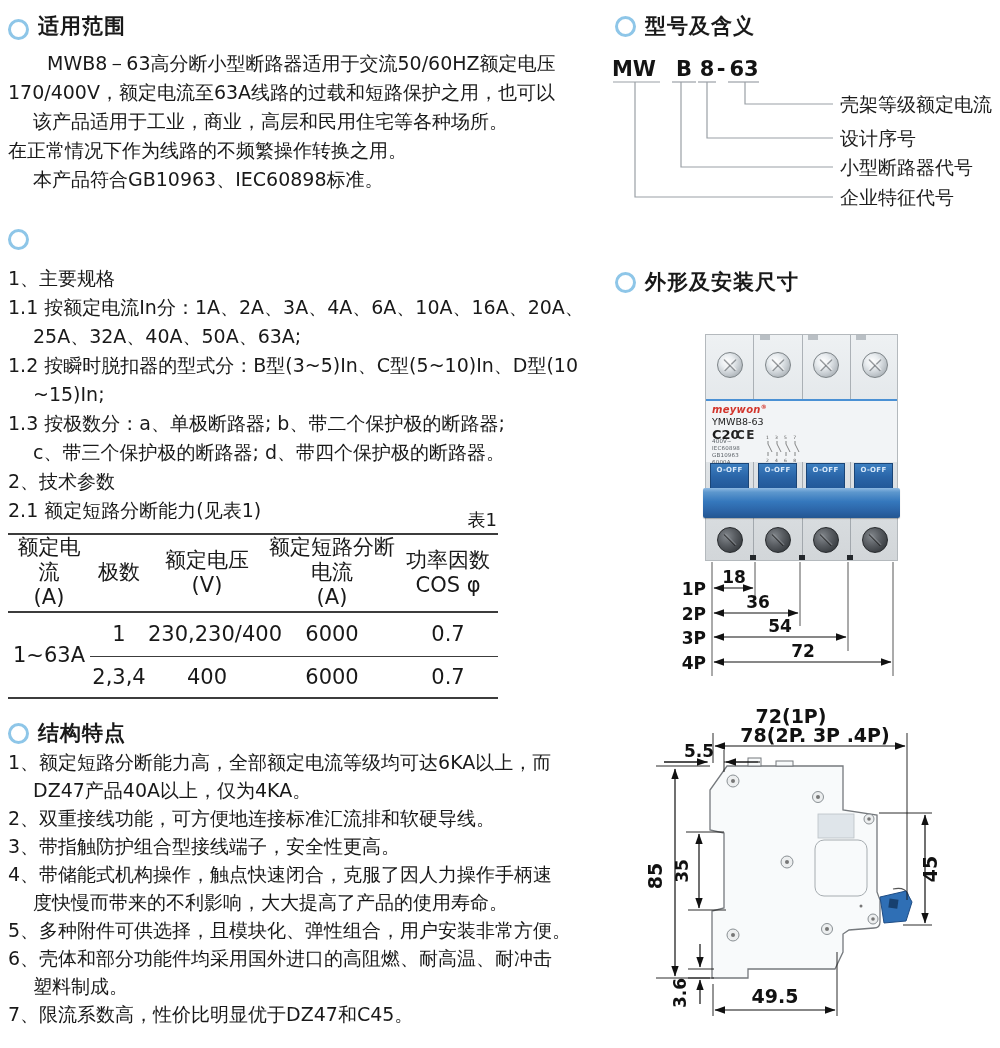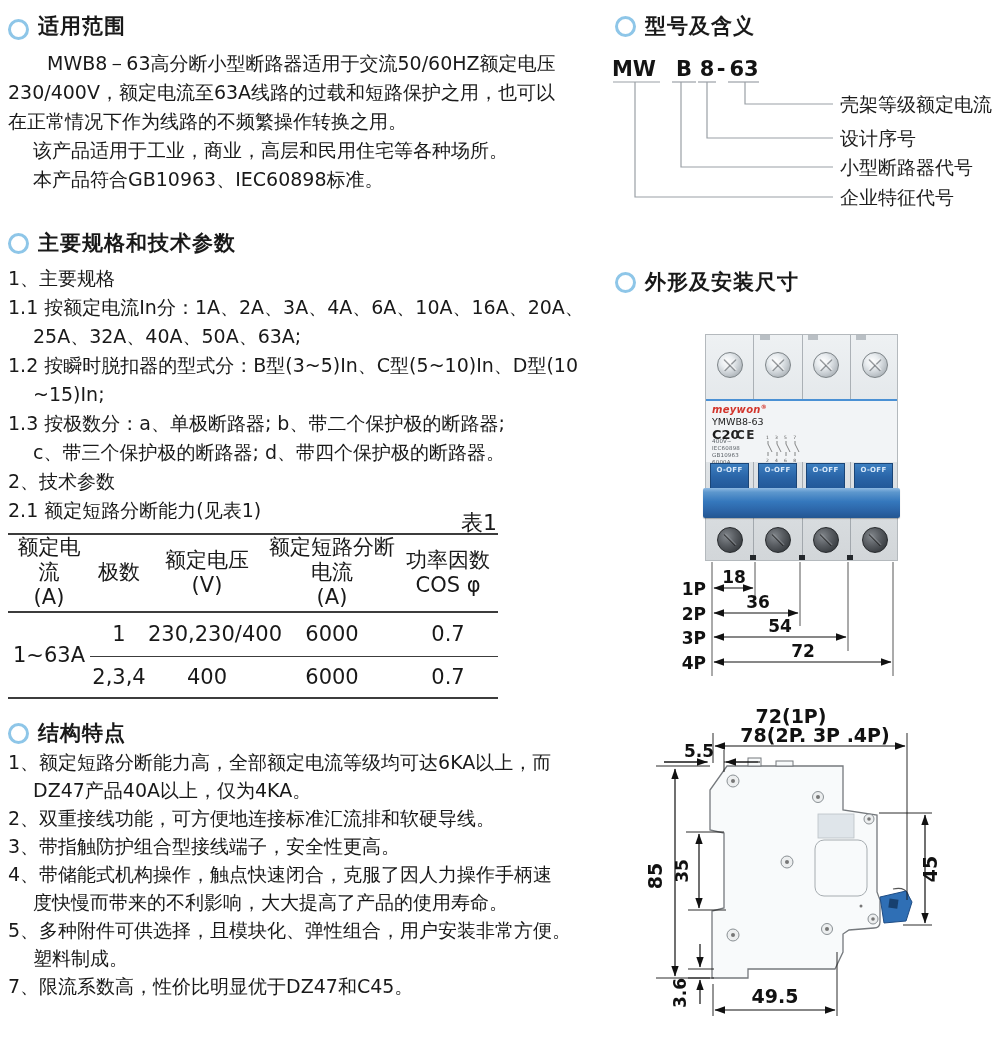--- a/index.html
+++ b/index.html
@@ -12,21 +12,21 @@
   .h .t { font-size:21px; font-weight:bold; letter-spacing:1px; white-space:nowrap; }
 
   
   .tb { position:absolute; left:8px; width:520px; }
   .ln { height:29px; line-height:29px; font-size:19px; white-space:nowrap; }
   .feat .ln { height:28px; line-height:28px; }
   .ind  { padding-left:25px; }
   .ind39{ padding-left:39px; }
 
   
-  .tag1 { position:absolute; left:8px; top:508px; width:489px; text-align:right; font-size:22px; }
+  .tag1 { position:absolute; left:8px; top:508px; width:489px; text-align:right; font-size:18px; }
   table.spec { position:absolute; left:8px; top:533px; width:490px; table-layout:fixed;
                border-collapse:collapse; font-size:21px;
                border-top:2px solid #3c3c3c; border-bottom:2px solid #3c3c3c; }
   table.spec td { text-align:center; vertical-align:middle; padding:0; }
   table.spec .hd td { height:58px; border-bottom:2px solid #3c3c3c; line-height:1.2; }
   table.spec .r1 td { height:43px; }
   table.spec .r1 td.divb { border-bottom:1.5px solid #3c3c3c; }
   table.spec .r2 td { height:40px; }
 
   
@@ -74,29 +74,28 @@
 <body>
 
 <div class="page">
 
   <div class="h" style="left:8px; top:12px;align-items:flex-end;">
     <span class="circ"></span>
     <span class="t">适用范围</span>
   </div>
   <div class="tb" style="top:49px;">
     <div class="ln ind39">MWB8－63高分断小型断路器适用于交流50/60HZ额定电压</div>
-    <div class="ln">230/400V，额定电流至63A线路的过载和短路保护之用，也可以</div>
+    <div class="ln">170/400V，额定电流至63A线路的过载和短路保护之用，也可以</div>
+    <div class="ln ind">该产品适用于工业，商业，高层和民用住宅等各种场所。</div>
     <div class="ln">在正常情况下作为线路的不频繁操作转换之用。</div>
-    <div class="ln ind">该产品适用于工业，商业，高层和民用住宅等各种场所。</div>
     <div class="ln ind">本产品符合GB10963、IEC60898标准。</div>
   </div>
 
   <div class="h" style="left:8px; top:229px;">
     <span class="circ"></span>
-    <span class="t">主要规格和技术参数</span>
   </div>
   <div class="tb" style="top:264px;">
     <div class="ln">1、主要规格</div>
     <div class="ln">1.1 按额定电流In分：1A、2A、3A、4A、6A、10A、16A、20A、</div>
     <div class="ln ind">25A、32A、40A、50A、63A;</div>
     <div class="ln">1.2 按瞬时脱扣器的型式分：B型(3~5)In、C型(5~10)In、D型(10</div>
     <div class="ln ind">~15)In;</div>
     <div class="ln">1.3 按极数分：a、单极断路器; b、带二个保护极的断路器;</div>
     <div class="ln ind">c、带三个保护极的断路器; d、带四个保护极的断路器。</div>
     <div class="ln">2、技术参数</div>
@@ -157,20 +156,21 @@
     <span class="t">结构特点</span>
   </div>
   <div class="tb feat" style="top:748px;">
     <div class="ln">1、额定短路分断能力高，全部额定电流等级均可达6KA以上，而</div>
     <div class="ln ind">DZ47产品40A以上，仅为4KA。</div>
     <div class="ln">2、双重接线功能，可方便地连接标准汇流排和软硬导线。</div>
     <div class="ln">3、带指触防护组合型接线端子，安全性更高。</div>
     <div class="ln">4、带储能式机构操作，触点快速闭合，克服了因人力操作手柄速</div>
     <div class="ln ind">度快慢而带来的不利影响，大大提高了产品的使用寿命。</div>
     <div class="ln">5、多种附件可供选择，且模块化、弹性组合，用户安装非常方便。</div>
+    <div class="ln">6、壳体和部分功能件均采用国外进口的高阻燃、耐高温、耐冲击</div>
     <div class="ln ind">塑料制成。</div>
     <div class="ln">7、限流系数高，性价比明显优于DZ47和C45。</div>
   </div>
 
   <div class="h" style="left:615px; top:12px;">
     <span class="circ"></span>
     <span class="t">型号及含义</span>
   </div>
 
   <svg class="svgabs" style="left:600px; top:40px;" width="400" height="175" viewBox="600 40 400 175">

